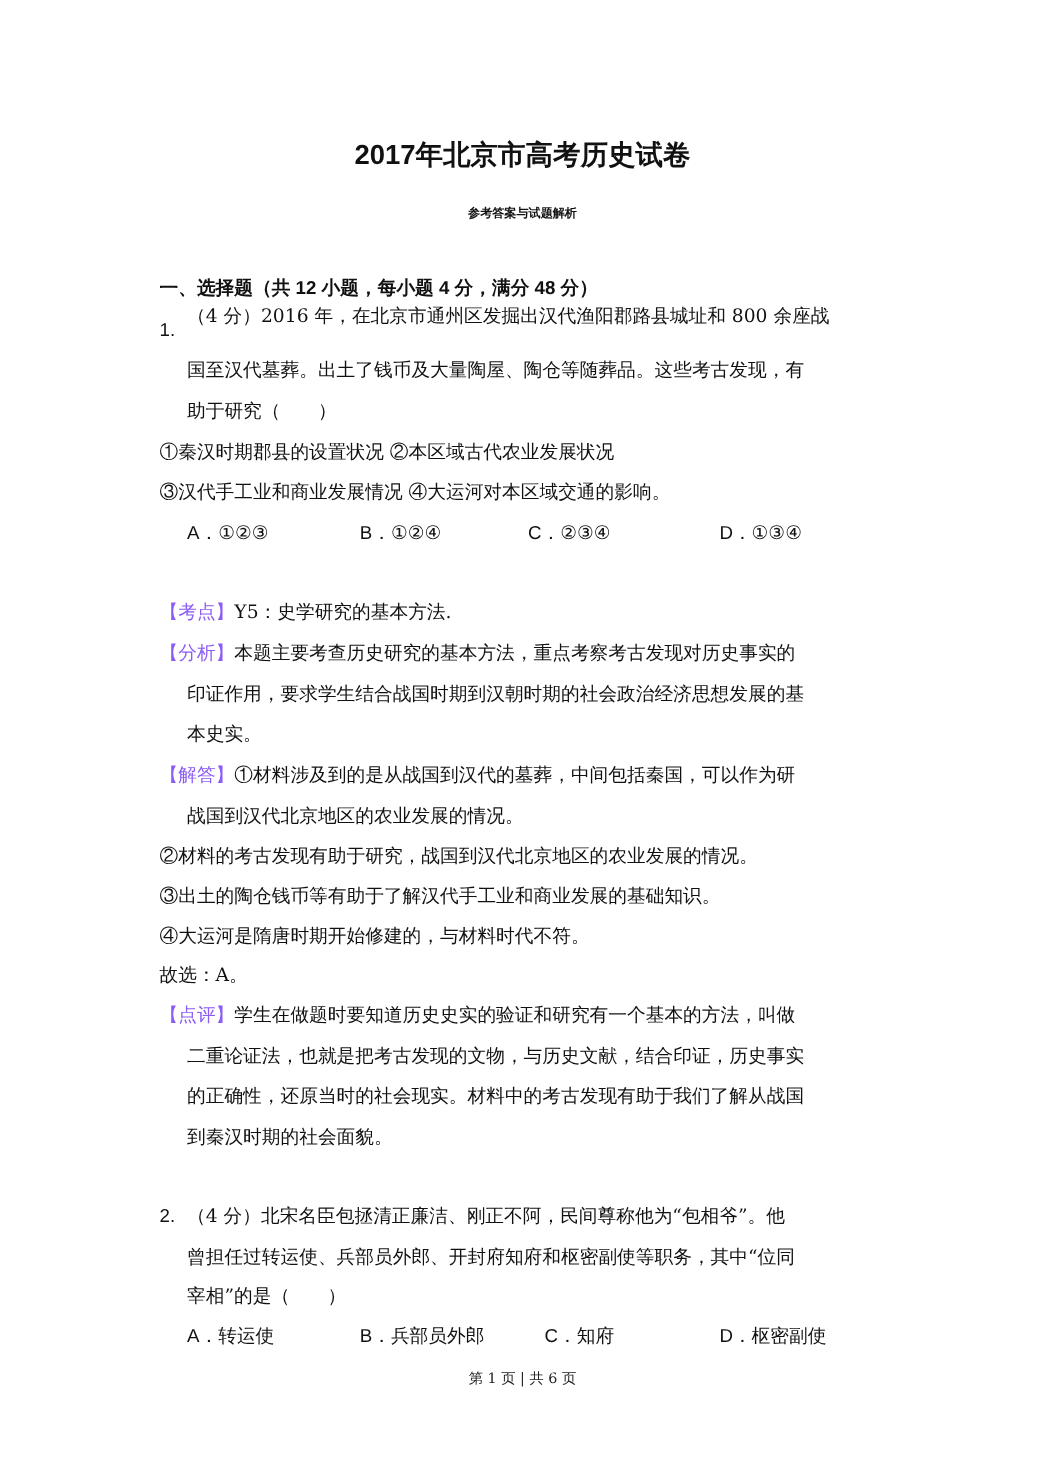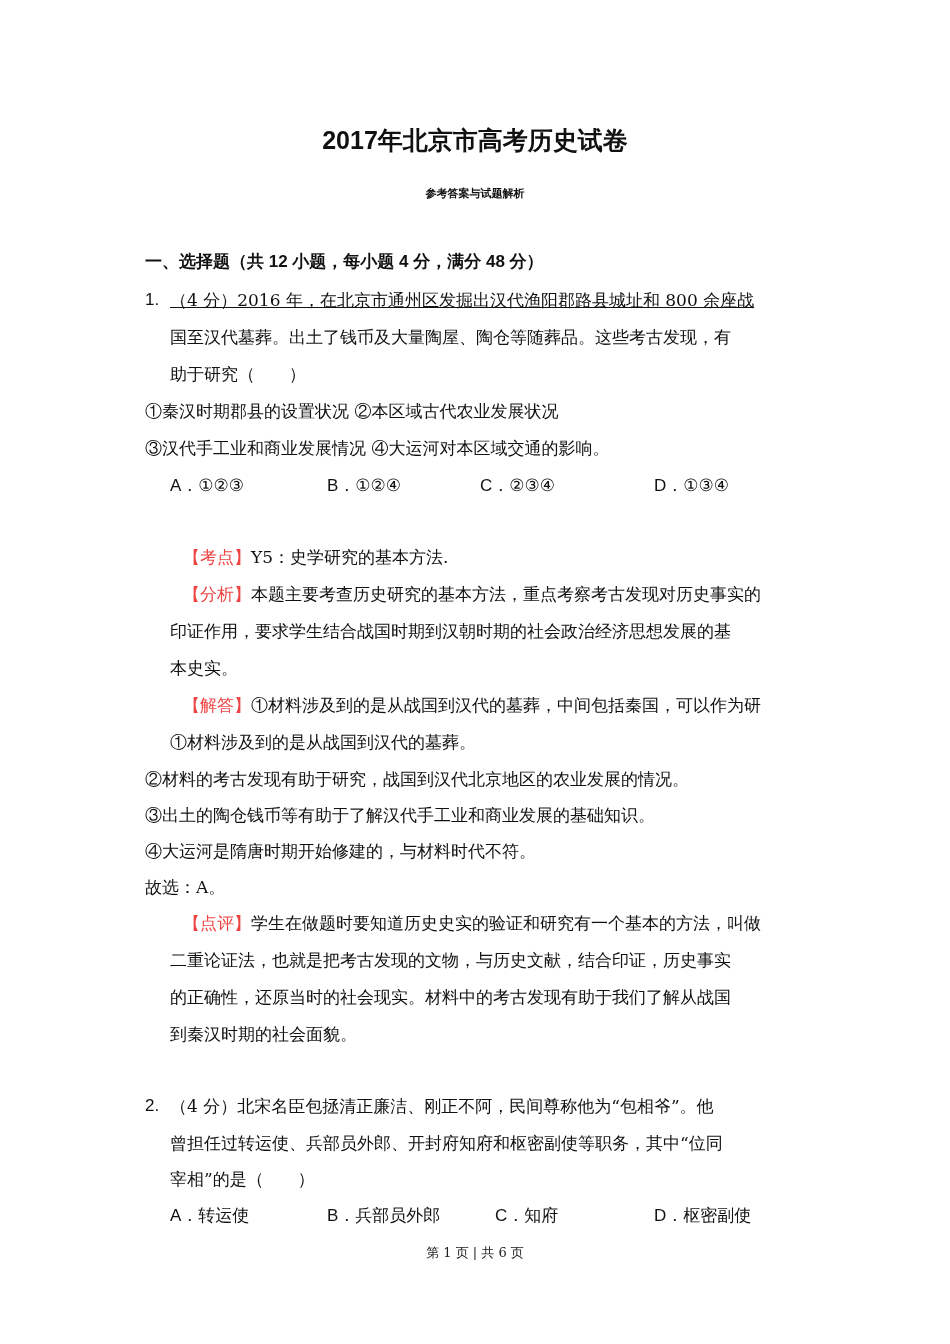--- a/index.html
+++ b/index.html
@@ -19,41 +19,41 @@
     font-family: "Liberation Sans", "DejaVu Sans", sans-serif;
     font-weight: bold; font-size: 11px;
   }
   .line {
     position: absolute; left: 145px; font-size: 17px; line-height: 24px; white-space: nowrap;
   }
   .indent { left: 170px; }
   .section-head {
     font-family: "Liberation Sans", "DejaVu Sans", sans-serif; font-weight: bold; font-size: 17px;
   }
-  .tag { color: #ef4444; margin-left: 38px; }
+  .tag { color: #8b5cf6; }
   .opts { position: absolute; left: 170px; font-size: 17px; line-height: 24px; white-space: nowrap; }
   .opt { position: absolute; top: 0; white-space: nowrap; }
   .sans { font-family: "Liberation Sans", "DejaVu Sans", sans-serif; }
   .footer {
     position: absolute; top: 1244px; left: 0; width: 950px; text-align: center;
     font-size: 13px; color: #222;
   }
 </style>
 </head>
 <body>
 
 <div class="page">
 
   <div class="title">2017年北京市高考历史试卷</div>
   <div class="subtitle">参考答案与试题解析</div>
 
   <div class="line section-head" style="top:250px;">一、选择题（共 12 小题，每小题 4 分，满分 48 分）</div>
 
   <div class="line sans" style="top:288px;">1.</div>
-  <div class="line indent" style="top:288px;text-decoration:underline;">（4 分）2016 年，在北京市通州区发掘出汉代渔阳郡路县城址和 800 余座战</div>
+  <div class="line indent" style="top:276px;">（4 分）2016 年，在北京市通州区发掘出汉代渔阳郡路县城址和 800 余座战</div>
   <div class="line indent" style="top:325px;">国至汉代墓葬。出土了钱币及大量陶屋、陶仓等随葬品。这些考古发现，有</div>
   <div class="line indent" style="top:362px;">助于研究（　　）</div>
 
   <div class="line" style="top:399px;">①秦汉时期郡县的设置状况  ②本区域古代农业发展状况</div>
   <div class="line" style="top:436px;">③汉代手工业和商业发展情况  ④大运河对本区域交通的影响。</div>
 
   <div class="opts" style="top:473px;">
     <span class="opt" style="left:0px;"><span class="sans">A．</span><span>①②③</span></span>
     <span class="opt" style="left:157px;"><span class="sans">B．</span><span>①②④</span></span>
     <span class="opt" style="left:310px;"><span class="sans">C．</span><span>②③④</span></span>
@@ -66,21 +66,21 @@
 
   <div class="line" style="top:582px;">
     <span class="tag">【分析】</span><span>本题主要考查历史研究的基本方法，重点考察考古发现对历史事实的</span>
   </div>
   <div class="line indent" style="top:619px;">印证作用，要求学生结合战国时期到汉朝时期的社会政治经济思想发展的基</div>
   <div class="line indent" style="top:656px;">本史实。</div>
 
   <div class="line" style="top:693px;">
     <span class="tag">【解答】</span><span>①材料涉及到的是从战国到汉代的墓葬，中间包括秦国，可以作为研</span>
   </div>
-  <div class="line indent" style="top:730px;">①材料涉及到的是从战国到汉代的墓葬。</div>
+  <div class="line indent" style="top:730px;">战国到汉代北京地区的农业发展的情况。</div>
   <div class="line" style="top:767px;">②材料的考古发现有助于研究，战国到汉代北京地区的农业发展的情况。</div>
   <div class="line" style="top:803px;">③出土的陶仓钱币等有助于了解汉代手工业和商业发展的基础知识。</div>
   <div class="line" style="top:839px;">④大运河是隋唐时期开始修建的，与材料时代不符。</div>
   <div class="line" style="top:875px;">故选：A。</div>
 
   <div class="line" style="top:911px;">
     <span class="tag">【点评】</span><span>学生在做题时要知道历史史实的验证和研究有一个基本的方法，叫做</span>
   </div>
   <div class="line indent" style="top:948px;">二重论证法，也就是把考古发现的文物，与历史文献，结合印证，历史事实</div>
   <div class="line indent" style="top:985px;">的正确性，还原当时的社会现实。材料中的考古发现有助于我们了解从战国</div>

